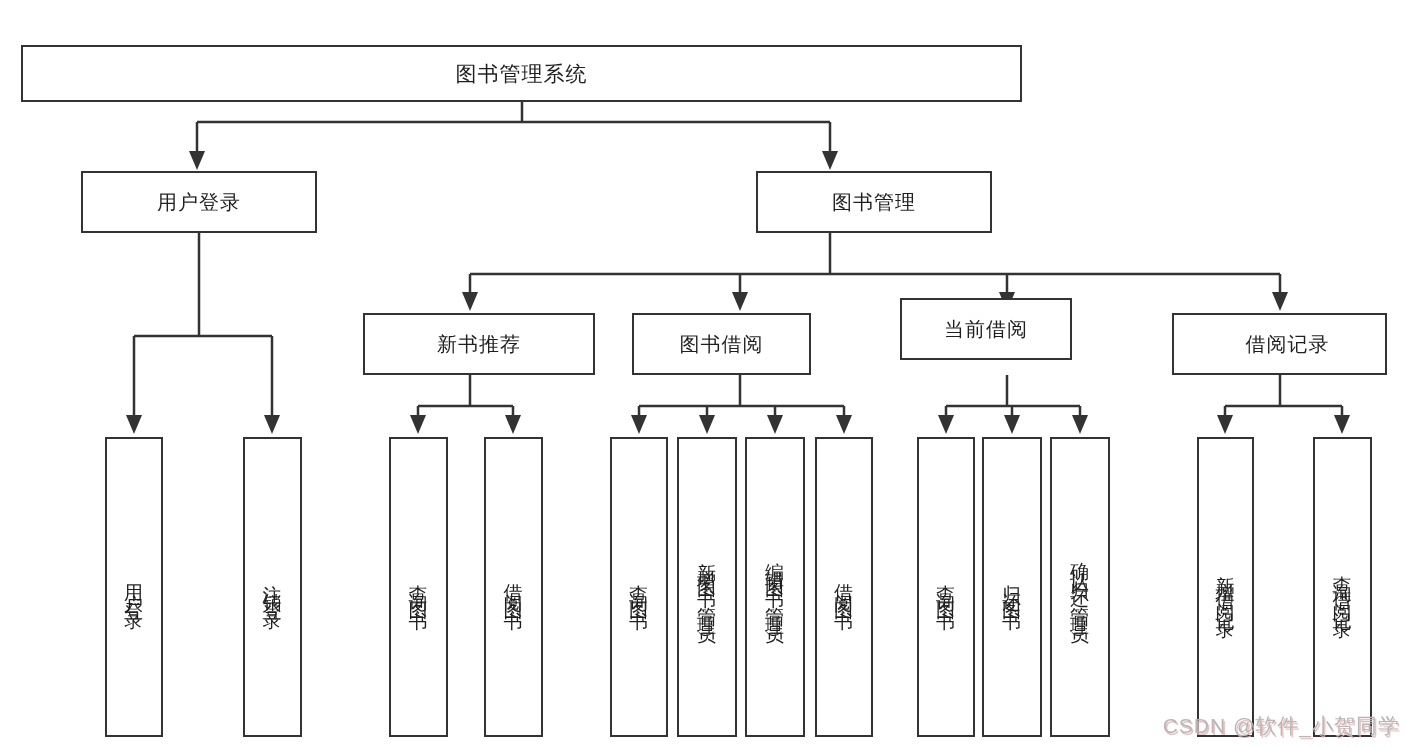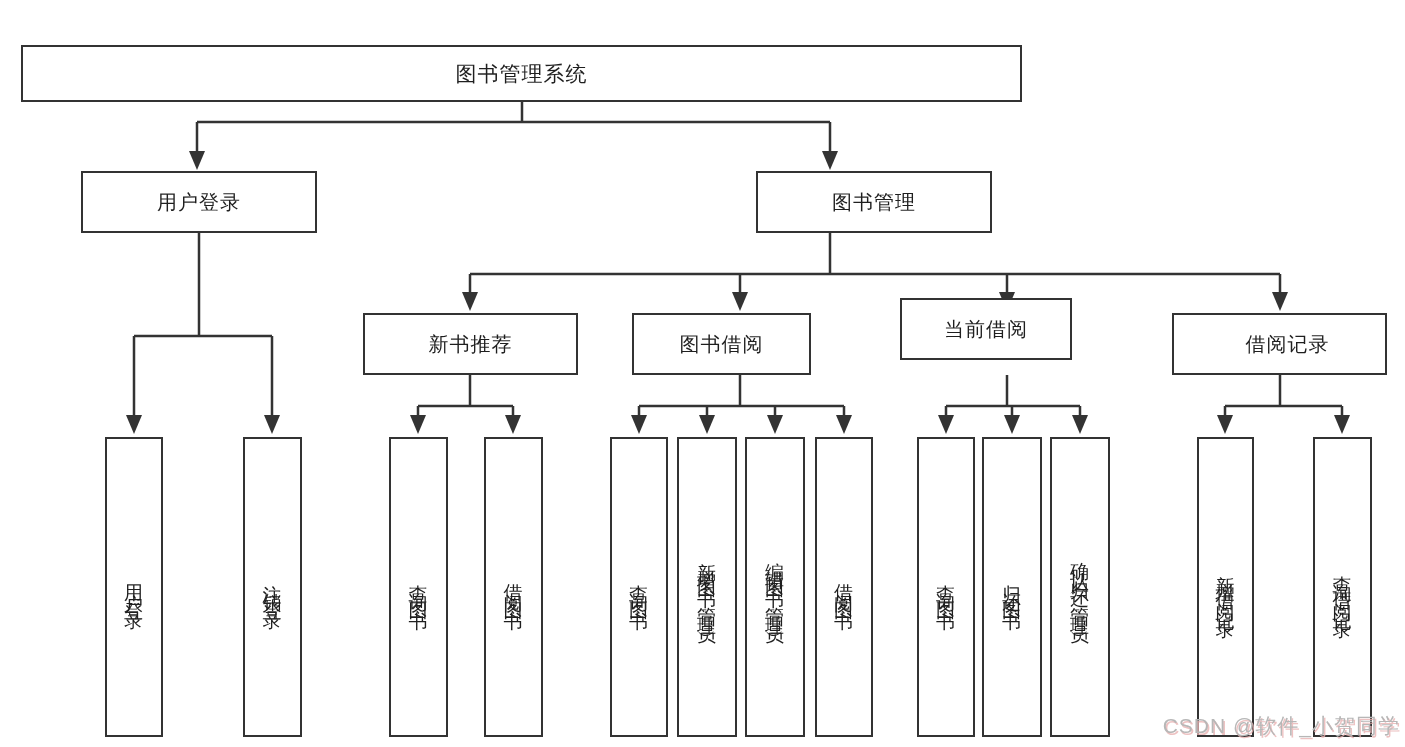--- a/index.html
+++ b/index.html
@@ -104,21 +104,21 @@
       <polygon points="1217,415 1233,415 1225,434"></polygon>
       <polygon points="1334,415 1350,415 1342,434"></polygon>
     </g>
   </svg>
 
   <div class="box hbox root-box" style="left:21px; top:12px; width:1001px; height:57px;margin-top:33px;">图书管理系统</div>
 
   <div class="box hbox" style="left:81px; top:171px; width:236px; height:62px;">用户登录</div>
   <div class="box hbox" style="left:712px; top:171px; width:236px; height:62px;margin-left:44px;">图书管理</div>
 
-  <div class="box hbox" style="left:363px; top:313px; width:215px; height:62px;">新书推荐</div>
+  <div class="box hbox" style="left:363px; top:313px; width:232px; height:62px;">新书推荐</div>
   <div class="box hbox" style="left:632px; top:313px; width:179px; height:62px;">图书借阅</div>
   <div class="box hbox" style="left:900px; top:298px; width:172px; height:62px;">当前借阅</div>
   <div class="box hbox" style="left:1172px; top:313px; width:215px; height:62px;padding-left:16px;">借阅记录</div>
 
   <div class="box vbox" style="left:105px; top:437px; width:58px; height:300px;">用户登录</div>
   <div class="box vbox" style="left:243px; top:437px; width:59px; height:300px;">注销登录</div>
 
   <div class="box vbox" style="left:389px; top:437px; width:59px; height:300px;">查询图书</div>
   <div class="box vbox" style="left:484px; top:437px; width:59px; height:300px;">借阅图书</div>
 

